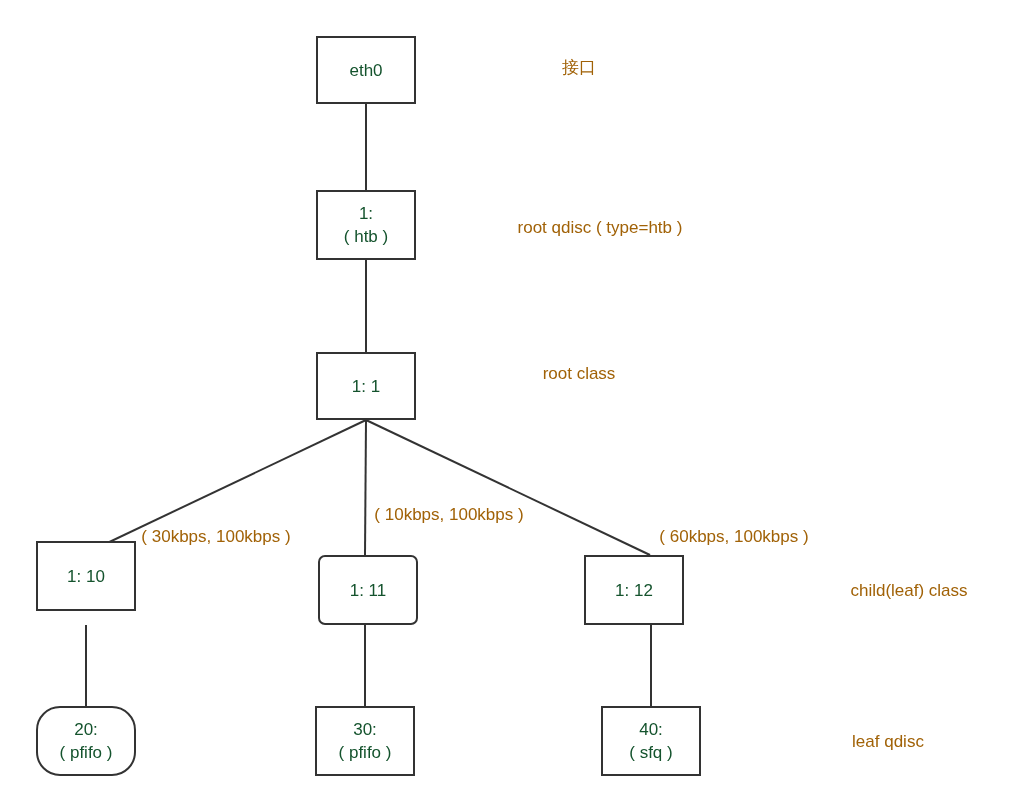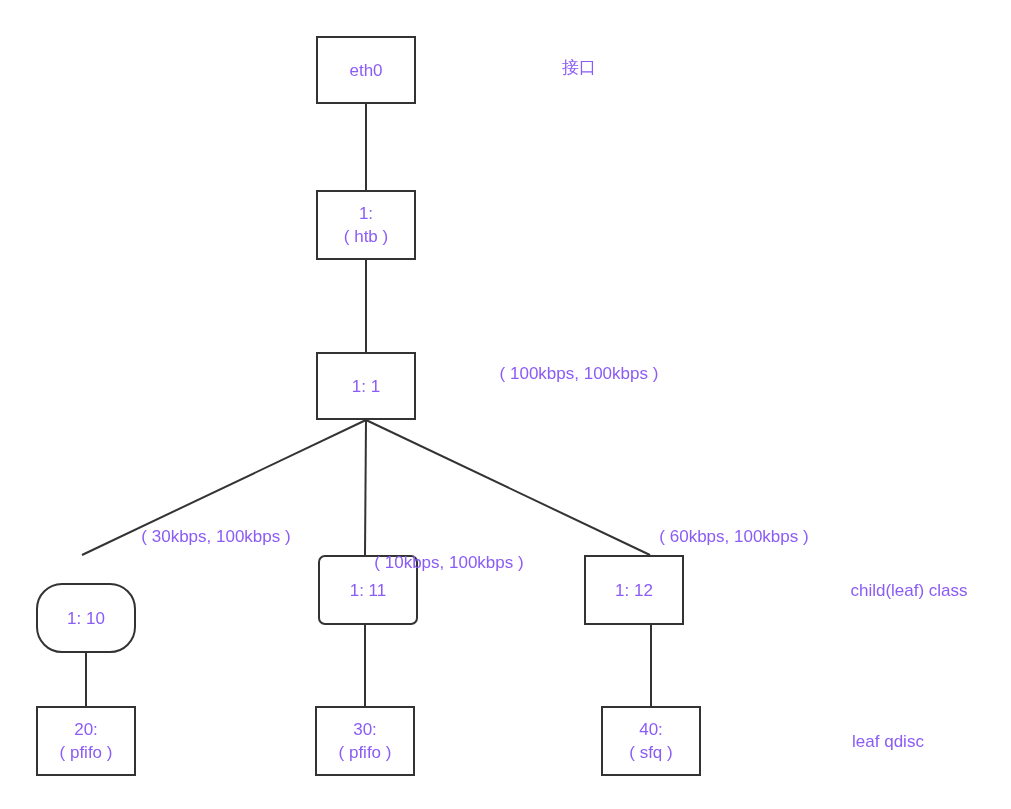--- a/index.html
+++ b/index.html
@@ -33,29 +33,29 @@
     box-sizing: border-box;
     border: 2px solid #333333;
     background: #ffffff;
     display: flex;
     flex-direction: column;
     align-items: center;
     justify-content: center;
     text-align: center;
     font-size: 17px;
     line-height: 23px;
-    color: #8b5cf6;
+    color: #14532d;
   }
   .h68 { height: 68px; }
   .h70 { height: 70px; }
   .note {
     position: absolute;
     font-size: 17px;
     line-height: 23px;
-    color: #8b5cf6;
+    color: #a16207;
     white-space: nowrap;
   }
   .note.centered {
     width: 300px;
     text-align: center;
   }
 </style>
 </head>
 <body>
 
@@ -78,55 +78,56 @@
 
   <div class="node h70" style="left:316px; top:190px;">
     <span>1:</span>
     <span>( htb )</span>
   </div>
 
   <div class="node h68" style="left:316px; top:352px;text-align:center;">
     <span>1: 1</span>
   </div>
 
-  <div class="node h70" style="left:36px; top:583px;border-radius:26px;">
+  <div class="node h70" style="left:36px; top:541px;">
     <span>1: 10</span>
   </div>
 
   <div class="node h70" style="left:318px; top:555px;border-radius:7px;">
     <span>1: 11</span>
   </div>
 
   <div class="node h70" style="left:584px; top:555px;">
     <span>1: 12</span>
   </div>
 
-  <div class="node h70" style="left:36px; top:706px;">
+  <div class="node h70" style="left:36px; top:706px;border-radius:24px;">
     <span>20:</span>
     <span>( pfifo )</span>
   </div>
 
   <div class="node h70" style="left:315px; top:706px;">
     <span>30:</span>
     <span>( pfifo )</span>
   </div>
 
   <div class="node h70" style="left:601px; top:706px;align-items:center;">
     <span>40:</span>
     <span>( sfq )</span>
   </div>
 
   <div class="note centered" style="left:66px; top:525px;">( 30kbps, 100kbps )</div>
-  <div class="note centered" style="left:299px; top:551px;text-align:center;">( 10kbps, 100kbps )</div>
+  <div class="note centered" style="left:299px; top:503px;text-align:center;">( 10kbps, 100kbps )</div>
   <div class="note centered" style="left:584px; top:525px;">( 60kbps, 100kbps )</div>
 
   <div class="note" style="left:562px; top:56px;">接口</div>
 
+  <div class="note centered" style="left:450px; top:216px;">root qdisc ( type=htb )</div>
 
   <div class="note centered" style="left:429px; top:362px;">
-    <div>( 100kbps, 100kbps )</div>
+    <div>root class</div>
   </div>
 
   <div class="note centered" style="left:759px; top:579px;">child(leaf) class</div>
 
   <div class="note centered" style="left:738px; top:730px;">leaf qdisc</div>
 
 </div>
 
 </body></html>

